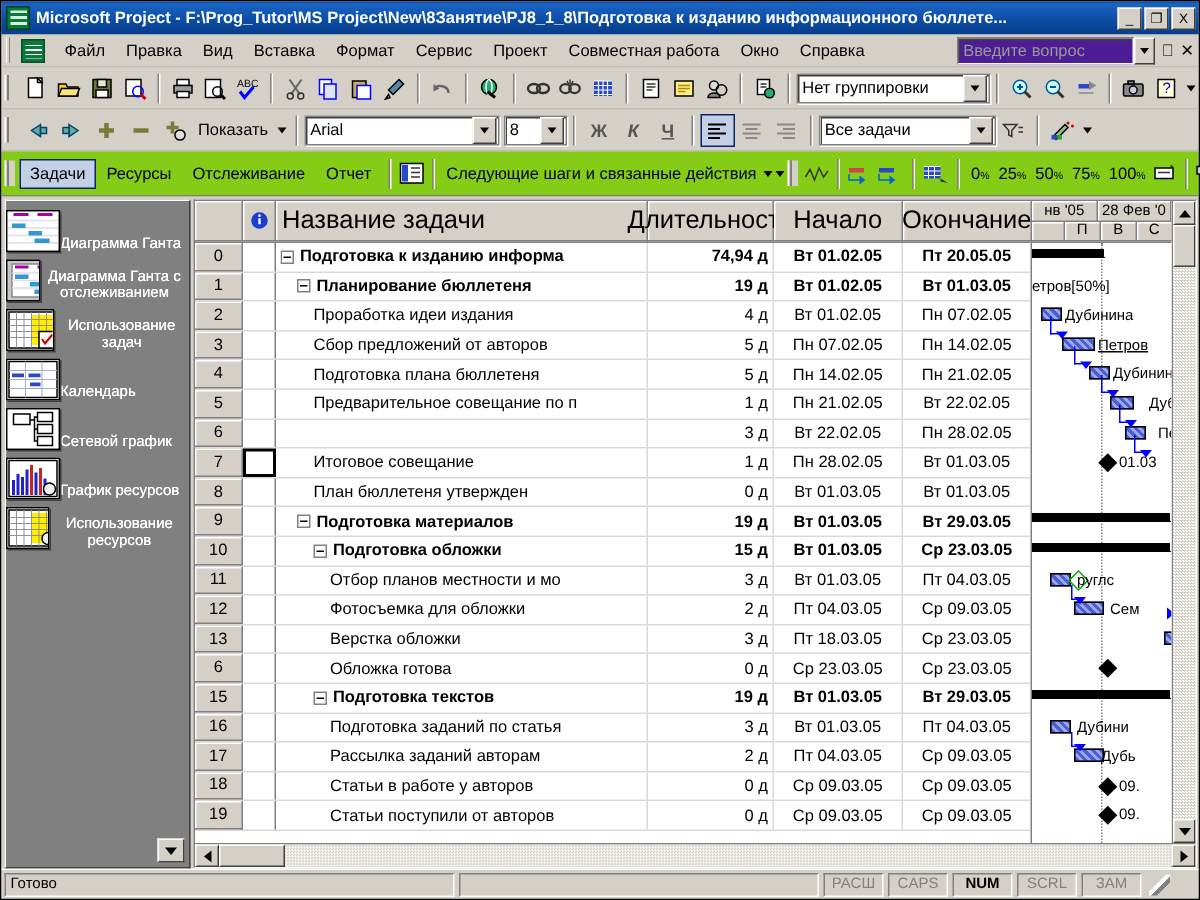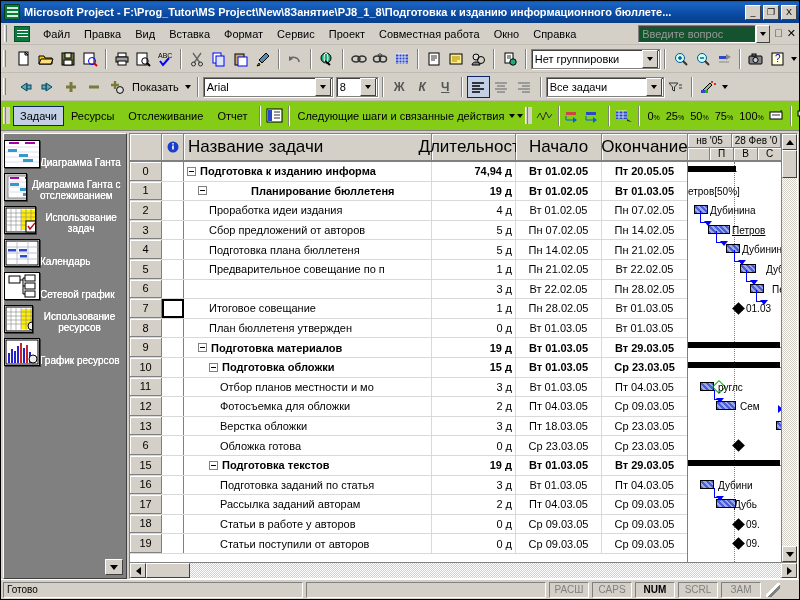--- a/index.html
+++ b/index.html
@@ -36,21 +36,21 @@
   .menubar { height:22px; flex:0 0 22px; background:#d4d0c8; display:flex; align-items:center;
              border-bottom:1px solid #c0bcb4; padding-left:2px;}
   .grip { width:7px; height:17px; flex:0 0 7px; margin:0 3px 0 1px;
           background:linear-gradient(90deg, #fff 0 1px, #d4d0c8 1px 2px, #808080 2px 3px, #d4d0c8 3px 7px);}
   .menu-appicon{ width:16px;height:16px;margin-right:6px; background:#0a7a3a; border:1px solid #05502a;
                  position:relative;}
   .menu-appicon:before{content:"";position:absolute;left:2px;top:3px;width:11px;height:9px;
                  background:repeating-linear-gradient(180deg,#fff 0 1px,transparent 1px 3px);}
   .menu-item { padding:3px 7px; font-size:11px; color:#000; white-space:nowrap; cursor:default;}
   .ask-wrap { margin-left:auto; display:flex; align-items:center; padding-right:3px;}
-  .ask-box { width:118px; height:18px; background:#14532d; border:1px solid #808080;
+  .ask-box { width:118px; height:18px; background:#4c1d95; border:1px solid #808080;
              border-right-color:#fff; border-bottom-color:#fff;
              box-shadow: inset 1px 1px 0 #404040; font-size:11px; color:#999;
              display:flex; align-items:center; padding:0 3px; }
   .ask-arrow { width:14px; height:18px; background:#d4d0c8; border:1px solid #fff;
                border-right-color:#404040;border-bottom-color:#404040;
                display:flex;align-items:center;justify-content:center;font-size:6px;}
   .ask-ico { margin-left:5px; font-size:11px; color:#000; }
 
   
   .toolbar { height:28px; flex:0 0 28px; background:#d4d0c8; display:flex; align-items:center;
@@ -732,45 +732,45 @@
               </svg>
           </div>
           <div class="vb-label">Сетевой график</div>
         </div>
 
         <div class="vb-item">
           <div class="vb-ico">
             <svg width="34" height="26">
                 <rect width="34" height="26" fill="#fff"></rect>
                 <rect x="1" y="1" width="32" height="24" fill="#fff" stroke="#000"></rect>
-                <rect x="16" y="3" width="15" height="20" fill="#fe0"></rect>
-                <path d="M1 6 h32 M1 10 h32 M1 14 h32 M1 18 h32 M6 1 v24 M11 1 v24 M16 1 v24 M21 1 v24 M26 1 v24" stroke="#888" stroke-width="0.6"></path>
-                <circle cx="27" cy="20" r="4" fill="#eee" stroke="#000"></circle>
-              </svg>
-          </div>
-          <div class="vb-label">Использование ресурсов</div>
-        </div>
-
-        <div class="vb-item">
-          <div class="vb-ico">
-            <svg width="34" height="26">
-                <rect width="34" height="26" fill="#fff"></rect>
-                <rect x="1" y="1" width="32" height="24" fill="#fff" stroke="#000"></rect>
                 <rect x="3" y="14" width="2" height="10" fill="#22c"></rect>
                 <rect x="6" y="10" width="2" height="14" fill="#22c"></rect>
                 <rect x="9" y="12" width="2" height="12" fill="#22c"></rect>
                 <rect x="12" y="7" width="2" height="17" fill="#22c"></rect>
                 <rect x="15" y="4" width="2" height="20" fill="#c22"></rect>
                 <rect x="18" y="9" width="2" height="15" fill="#22c"></rect>
                 <rect x="21" y="6" width="2" height="18" fill="#c22"></rect>
                 <rect x="24" y="13" width="2" height="11" fill="#22c"></rect>
                 <circle cx="28" cy="20" r="4" fill="#eee" stroke="#000"></circle>
               </svg>
           </div>
           <div class="vb-label">График ресурсов</div>
+        </div>
+
+        <div class="vb-item">
+          <div class="vb-ico">
+            <svg width="34" height="26">
+                <rect width="34" height="26" fill="#fff"></rect>
+                <rect x="1" y="1" width="32" height="24" fill="#fff" stroke="#000"></rect>
+                <rect x="16" y="3" width="15" height="20" fill="#fe0"></rect>
+                <path d="M1 6 h32 M1 10 h32 M1 14 h32 M1 18 h32 M6 1 v24 M11 1 v24 M16 1 v24 M21 1 v24 M26 1 v24" stroke="#888" stroke-width="0.6"></path>
+                <circle cx="27" cy="20" r="4" fill="#eee" stroke="#000"></circle>
+              </svg>
+          </div>
+          <div class="vb-label">Использование ресурсов</div>
         </div>
 
       </div>
       <div class="vb-scroll">
         <span class="tri down"></span>
       </div>
     </div>
 
     <div class="mainpane">
       <div class="splitrow">
@@ -801,21 +801,21 @@
                   </div>
                 </div>
                 <div class="cell c-dur num bold">74,94 д</div>
                 <div class="cell c-start ctr bold">Вт 01.02.05</div>
                 <div class="cell c-fin ctr bold">Пт 20.05.05</div>
               </div>
               <div class="grow">
                 <div class="cell idc c-id">1</div>
                 <div class="cell indc c-ind"></div>
                 <div class="cell c-name">
-                  <div class="tname" style="padding-left: 11px; gap: 40px;">
+                  <div class="tname" style="padding-left: 11px;">
                     <span class="outl"></span>
                     <span class="bold">Планирование бюллетеня</span>
                   </div>
                 </div>
                 <div class="cell c-dur num bold">19 д</div>
                 <div class="cell c-start ctr bold">Вт 01.02.05</div>
                 <div class="cell c-fin ctr bold">Вт 01.03.05</div>
               </div>
               <div class="grow">
                 <div class="cell idc c-id">2</div>

